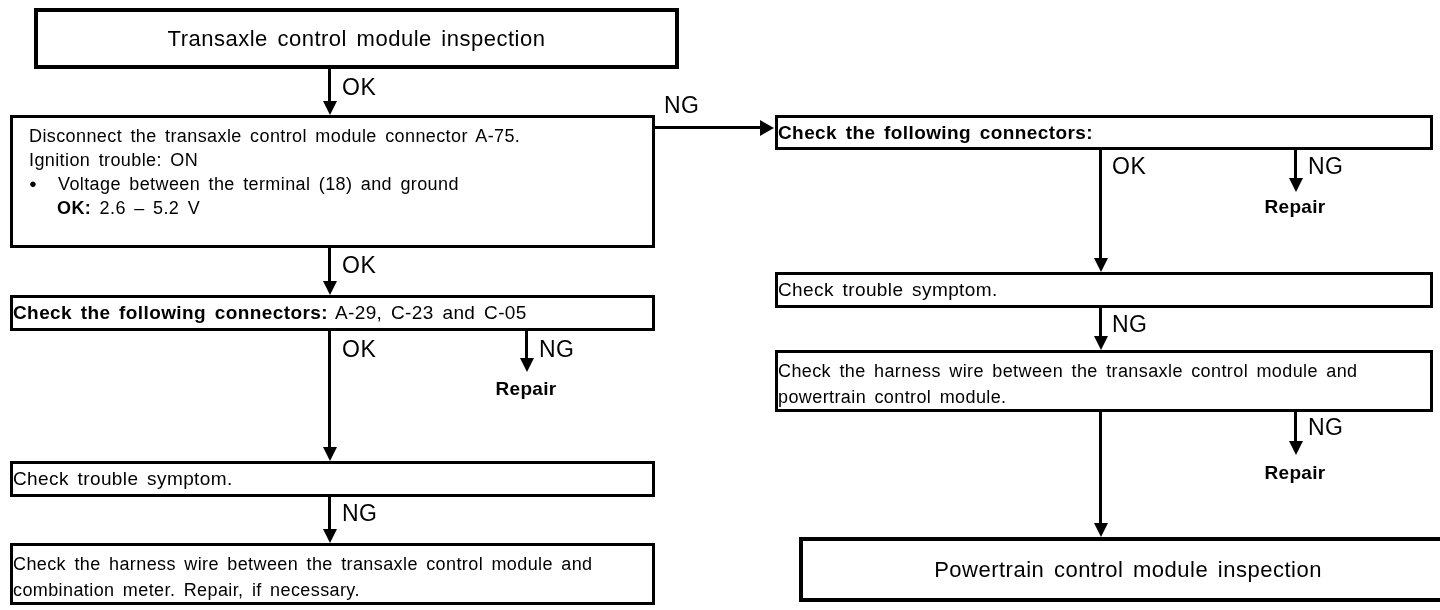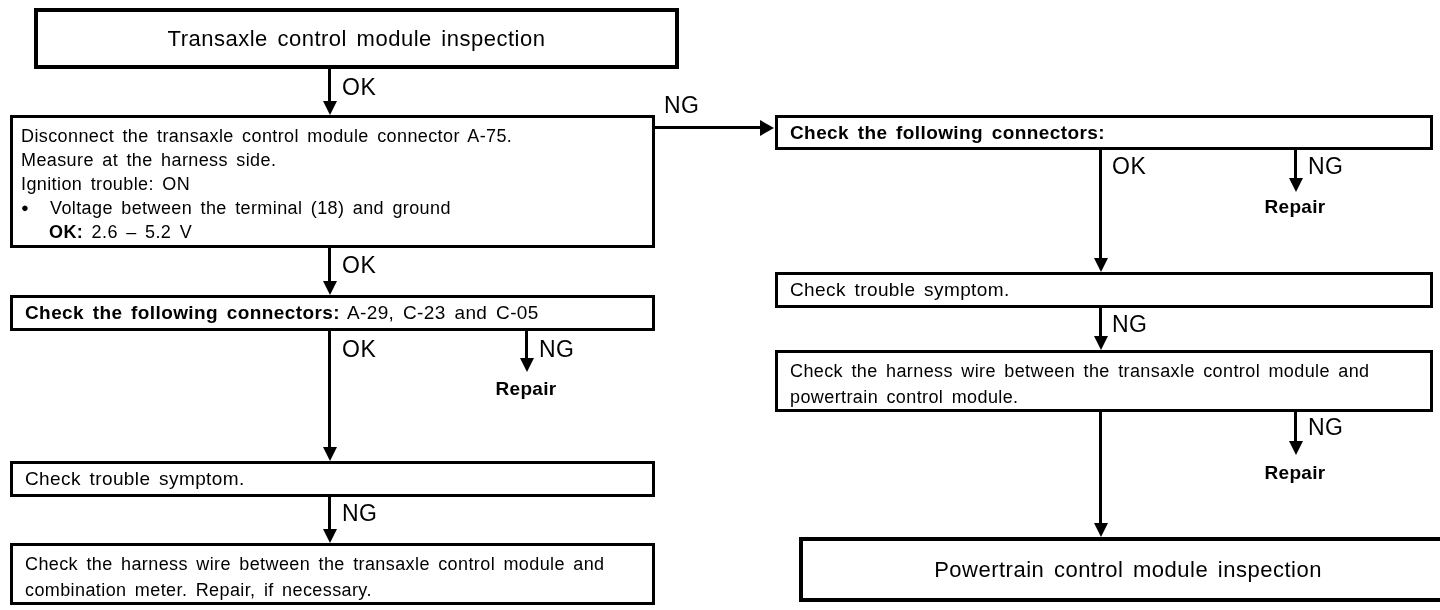--- a/index.html
+++ b/index.html
@@ -16,26 +16,26 @@
     position: absolute;
     box-sizing: border-box;
     border: 3px solid #000;
     background: #fff;
     font-size: 18px;
     letter-spacing: 0.4px;
     word-spacing: 3px;
   }
   .box-thick { border-width: 4px; }
   .flex-center { display: flex; align-items: center; justify-content: center; margin-left: 24px; }
-  .flex-left   { display: flex; align-items: center; padding-left: 12px; }
+  .flex-left   { display: flex; align-items: center; }
   .title-text { font-size: 22px; letter-spacing: 0.5px; }
   .one-line   { font-size: 19px; }
   .bold { font-weight: 700; }
-  .para { padding: 6px 8px 0 8px; line-height: 24px; }
-  .para2 { padding: 5px 8px 0 12px; line-height: 26px; }
+  .para { padding: 6px 8px 0 16px; line-height: 24px; }
+  .para2 { padding: 5px 8px 0 0; line-height: 26px; }
   .bullet-row { display: flex; }
   .bullet-glyph { display: inline-block; width: 29px; font-size: 13px; }
   .ok-spec { padding-left: 28px; }
   .vline { position: absolute; width: 3px; background: #000; }
   .hline { position: absolute; height: 3px; background: #000; }
   .ah-down {
     position: absolute; width: 0; height: 0;
     border-left: 7px solid transparent;
     border-right: 7px solid transparent;
     border-top: 14px solid #000;
@@ -53,21 +53,20 @@
 <body>
 
 <div class="canvas">
 
   <div class="box box-thick flex-center" style="left:10px; top:8px; width:645px; height:61px;">
     <span class="title-text">Transaxle control module inspection</span>
   </div>
 
   <div class="box para" style="left:10px; top:115px; width:645px; height:133px;">
     <div>Disconnect the transaxle control module connector A-75.</div>
-    <div>Measure at the harness side.</div>
     <div>Ignition trouble: ON</div>
     <div class="bullet-row">
       <span class="bullet-glyph">●</span>
       <span>Voltage between the terminal (18) and ground</span>
     </div>
     <div class="ok-spec">
       <span class="bold">OK:</span>
       <span>2.6 – 5.2 V</span>
     </div>
   </div>

